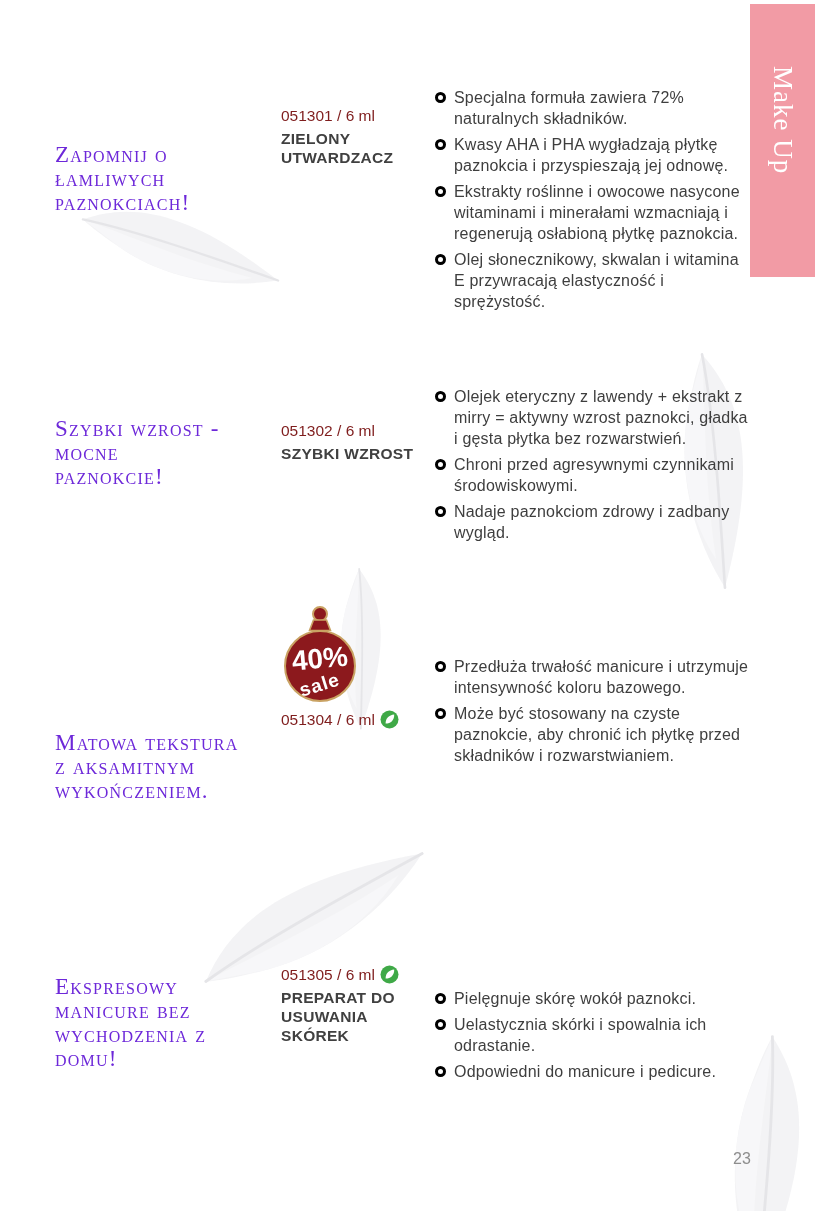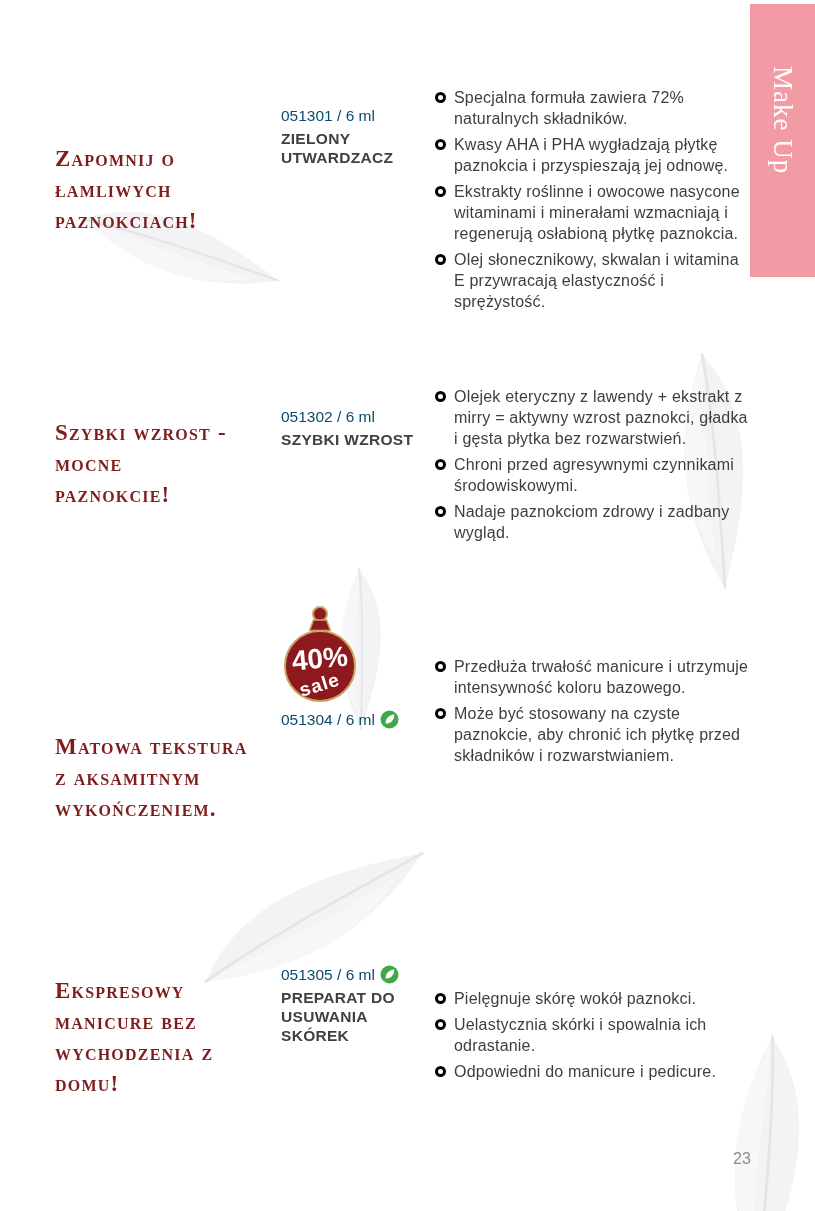--- a/index.html
+++ b/index.html
@@ -25,29 +25,29 @@
     writing-mode:vertical-rl; font-family:"Liberation Serif", serif;
     font-size:27px; color:#ffffff; letter-spacing:1px;
   }
 
   
   .product-section{position:absolute; left:0; width:815px;}
   .s1{top:83px} .s2{top:382px} .s3{top:652px} .s4{top:984px}
 
   .heading{
     position:absolute; left:55px; width:240px; margin:0;
-    font-family:"Liberation Serif", serif; font-weight:700;
-    font-variant:small-caps; font-size:23px; line-height:31px;
-    letter-spacing:1.2px; color:#7f1d1d; white-space:pre-line;
+    font-family:"Liberation Serif", serif; font-weight:400;
+    font-variant:small-caps; font-size:23px; line-height:24px;
+    letter-spacing:1.2px; color:#6d28d9; white-space:pre-line;
   }
   .s1 .heading{top:60px} .s2 .heading{top:35px} .s3 .heading{top:79px} .s4 .heading{top:-9px}
 
   .code-block{position:absolute; left:281px; width:150px;}
-  .s1 .code-block{top:24px} .s2 .code-block{top:26px} .s3 .code-block{top:58px} .s4 .code-block{top:-19px}
-  .code-line{font-size:15.5px; color:#0c4a6e; white-space:nowrap;}
+  .s1 .code-block{top:24px} .s2 .code-block{top:40px} .s3 .code-block{top:58px} .s4 .code-block{top:-19px}
+  .code-line{font-size:15.5px; color:#7f1d1d; white-space:nowrap;}
   .leaf-icon{vertical-align:-4px; margin-left:5px;}
   .product-name{
     margin-top:4px; font-size:15.5px; font-weight:bold; color:#404040;
     letter-spacing:.3px; line-height:19px; white-space:pre-line;
   }
 
   .bullets{position:absolute; left:435px; top:4px; width:318px; margin:0; padding:0; list-style:none;}
   .bullet-item{display:flex; margin-bottom:5px;}
   .dot{
     flex:none; width:5px; height:5px; border:3px solid #000;

